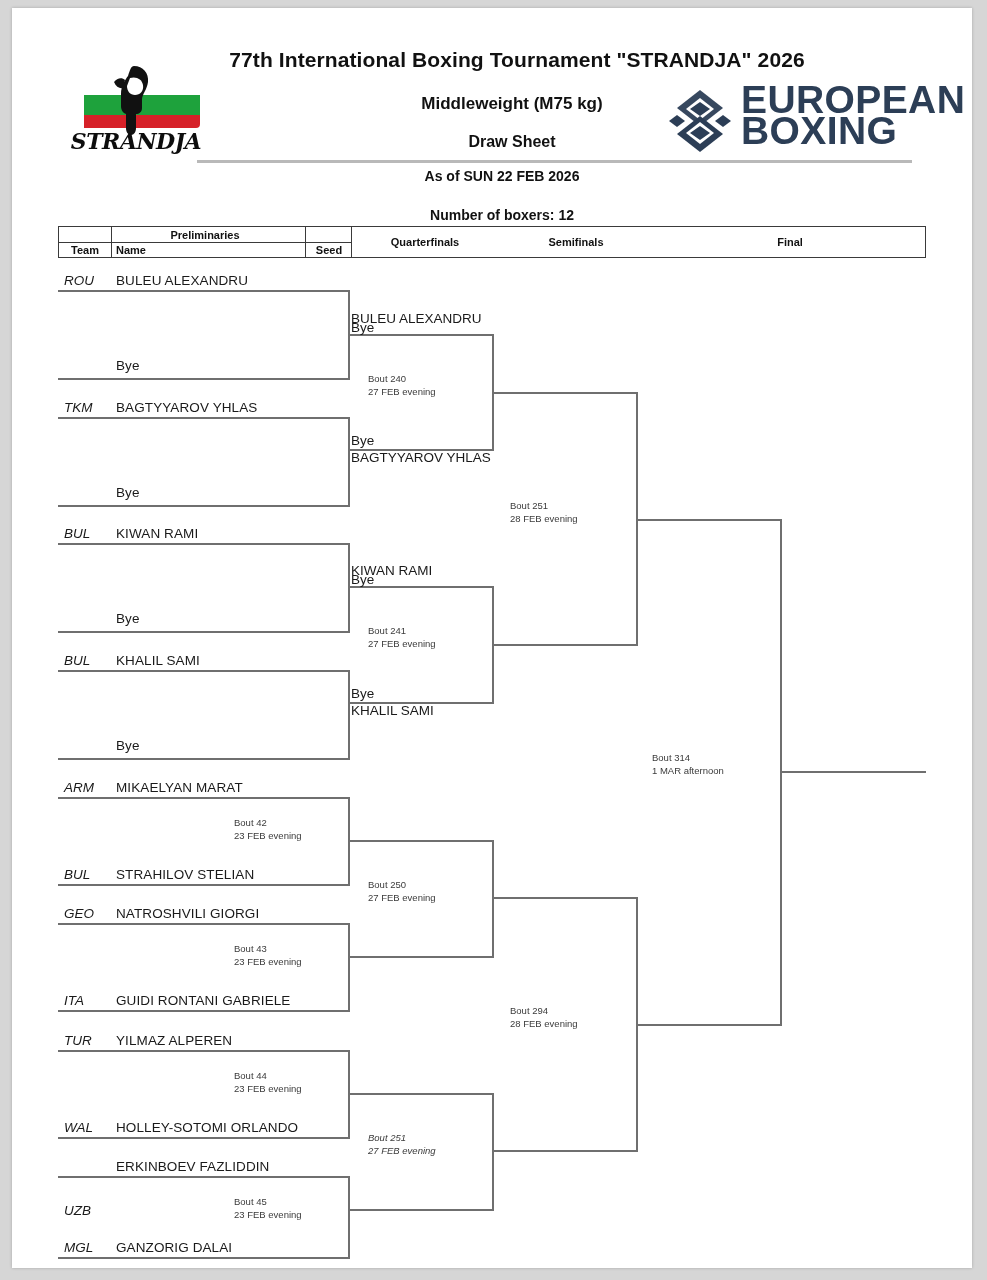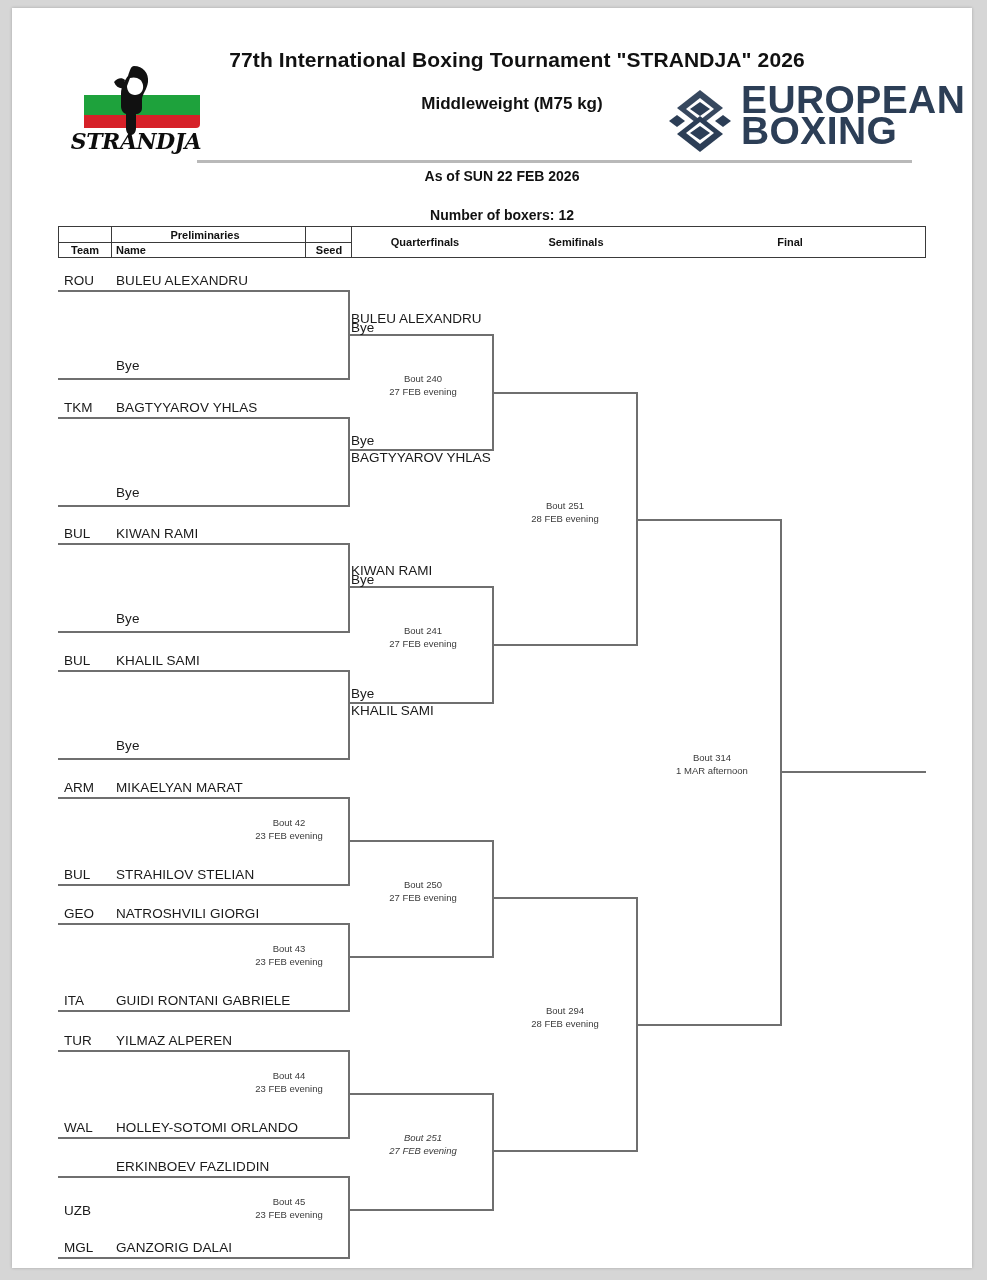--- a/index.html
+++ b/index.html
@@ -85,23 +85,23 @@
   .ch-sf{left:440px;top:9px;width:154px;}
   .ch-fin{left:594px;top:9px;width:274px;}
   
   .ln{position:absolute;background:#6f6f6f;}
   .hl{height:2px;}
   .vl{width:2px;}
   .nm{
     position:absolute;font-size:13.5px;color:#1a1a1a;white-space:nowrap;
     letter-spacing:.1px;
   }
-  .team{position:absolute;font-size:13.5px;color:#1a1a1a;}
+  .team{position:absolute;font-size:13.5px;color:#1a1a1a;font-style:italic;}
   .boutlbl{
-    position:absolute;font-size:9.5px;color:#3b3b3b;text-align:center;
+    position:absolute;font-size:9.5px;color:#3b3b3b;
     line-height:13px;white-space:nowrap;
   }
   .qfname{
     position:absolute;font-size:13.5px;color:#1a1a1a;white-space:nowrap;
   }
 </style>
 </head>
 <body>
 
 <div id="page">
@@ -120,20 +120,21 @@
                L24 64 C24 68 22 71 19 71 C16 71 14 68 14 64 L14 50
                C11 49 9 46 9 42 L9 30 C9 22 13 16 16 12 C18 6 19 2 22 2 Z" fill="#111"></path>
       <path d="M18 14 C24 12 30 15 31 21 C32 27 28 31 23 31 C18 31 15 27 15 22 Z" fill="#ffffff"></path>
       <path d="M2 18 C5 14 10 13 13 16 L11 24 C8 25 4 23 2 18 Z" fill="#111"></path>
     </svg>
     <div class="word">STRANDJA</div>
   </div>
 
   <div class="hdr-title">77th International Boxing Tournament "STRANDJA" 2026</div>
   <div class="hdr-weight">Middleweight (M75 kg)</div>
+  <div class="hdr-draw">Draw Sheet</div>
   <div class="hdr-rule"></div>
   <div class="hdr-asof">As of SUN 22 FEB 2026</div>
   <div class="hdr-count">Number of boxers: 12</div>
 
   <div class="logo-eb">
     <svg class="mark" viewBox="0 0 66 66">
       <g fill="#2c3e56">
         <path d="M33 2 L56 20 L33 38 L10 20 Z" opacity=".95"></path>
         <path d="M33 10 L47 21 L33 32 L19 21 Z" fill="#ffffff"></path>
         <path d="M33 14 L43 21 L33 28 L23 21 Z"></path>

